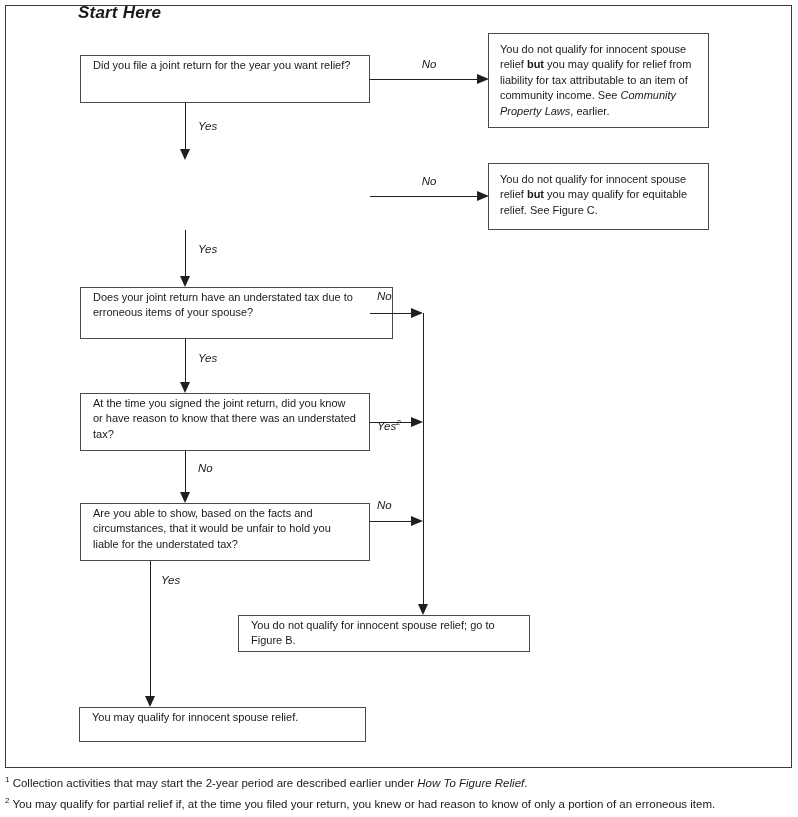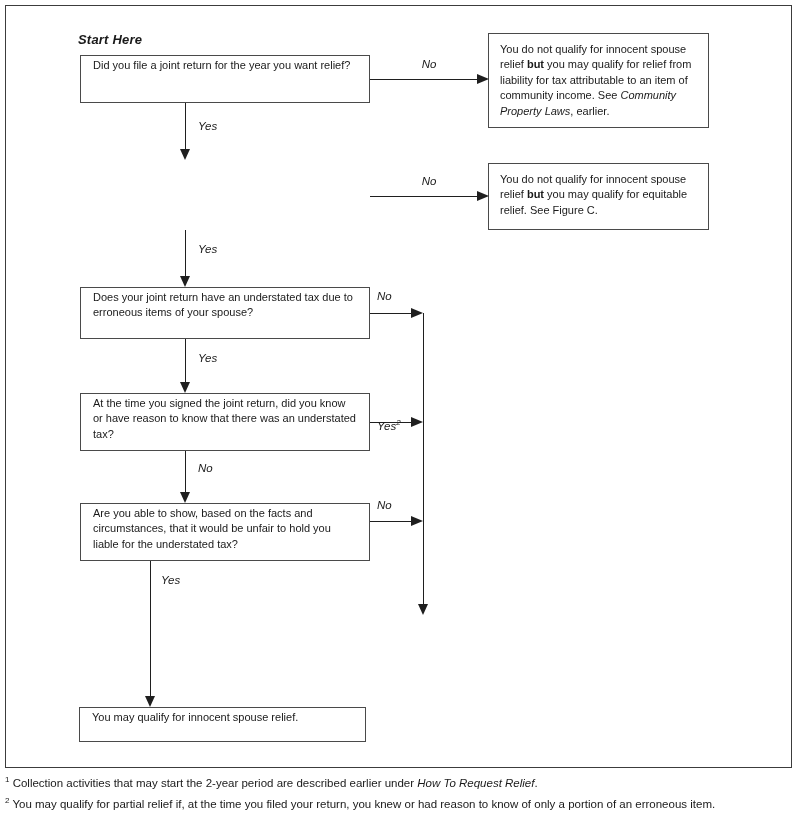--- a/index.html
+++ b/index.html
@@ -16,22 +16,22 @@
     color:var(--text);
     background:var(--background);
     overflow:hidden;
   }
   .outer-frame{
     position:absolute;left:5px;top:5px;width:787px;height:763px;
     border:1px solid #3c3c3c;background:var(--background);
     box-sizing:border-box;
   }
   .chart-title{
-    position:absolute;left:78px;top:32px;
-    font-size:13px;font-weight:bold;font-style:italic;
+    position:absolute;left:78px;top:3px;
+    font-size:17px;font-weight:bold;font-style:italic;
     letter-spacing:.2px;
   }
   .qbox,.rbox{
     position:absolute;box-sizing:border-box;
     border:1px solid var(--border);
     background:var(--background);
     font-size:11px;line-height:1.4;
   }
   .qbox{display:flex;align-items:flex-start;padding:2px 12px;}
   .rbox{padding:8px 11px;}
@@ -70,40 +70,43 @@
 
   <div class="outer-frame"></div>
 
   <div class="chart-title">Start Here</div>
 
   <div class="qbox" style="left:80px;top:55px;width:290px;height:48px">
     <span class="qtext">Did you file a joint return for the year you want relief?</span>
   </div>
 
 
-  <div class="qbox" style="left:80px;top:287px;width:290px;height:52px">
+  <div class="qbox" style="left:80px;top:287px;width:313px;height:52px">
     <span class="qtext">Does your joint return have an understated tax due to erroneous items of your spouse?</span>
   </div>
 
   <div class="qbox" style="left:80px;top:393px;width:290px;height:58px">
     <span class="qtext">At the time you signed the joint return, did you know or have reason to know that there was an understated tax?</span>
   </div>
 
   <div class="qbox" style="left:80px;top:503px;width:290px;height:58px">
     <span class="qtext">Are you able to show, based on the facts and circumstances, that it would be unfair to hold you liable for the understated tax?</span>
   </div>
 
   <div class="rbox" style="left:488px;top:33px;width:221px;height:95px">
     <span class="rtext"><span>You do not qualify for innocent spouse relief </span><b>but</b><span> you may qualify for relief from liability for tax attributable to an item of community income. See </span><i class="inline">Community Property Laws</i><span>, earlier.</span></span>
   </div>
 
   <div class="rbox" style="left:488px;top:163px;width:221px;height:67px">
     <span class="rtext"><span>You do not qualify for innocent spouse relief </span><b>but</b><span> you may qualify for equitable relief. See Figure C.</span></span>
   </div>
 
+  <div class="qbox" style="left:238px;top:615px;width:292px;height:37px">
+    <span class="qtext">You do not qualify for innocent spouse relief; go to Figure B.</span>
+  </div>
 
   <div class="qbox" style="left:79px;top:707px;width:287px;height:35px">
     <span class="qtext">You may qualify for innocent spouse relief.</span>
   </div>
 
   <div class="hline" style="left:370px;top:79px;width:108px"></div>
   <div class="arr-right" style="left:477px;top:74px"></div>
   <div class="edge-label centered" style="left:370px;top:58px;width:118px">No</div>
 
   <div class="vline" style="left:185px;top:103px;height:46px"></div>
@@ -138,17 +141,17 @@
   <div class="edge-label" style="left:198px;top:462px">No</div>
 
   <div class="hline" style="left:370px;top:521px;width:42px"></div>
   <div class="arr-right" style="left:411px;top:516px"></div>
   <div class="edge-label" style="left:377px;top:499px">No</div>
 
   <div class="vline" style="left:150px;top:561px;height:135px"></div>
   <div class="arr-down" style="left:145px;top:696px"></div>
   <div class="edge-label" style="left:161px;top:574px">Yes</div>
 
-  <div class="footnote" style="top:776px"><sup>1</sup><span> Collection activities that may start the 2-year period are described earlier under </span><i class="inline">How To Request Relief</i><span>.</span></div>
+  <div class="footnote" style="top:776px"><sup>1</sup><span> Collection activities that may start the 2-year period are described earlier under </span><i class="inline">How To Figure Relief</i><span>.</span></div>
 
   <div class="footnote" style="top:797px"><sup>2</sup><span> You may qualify for partial relief if, at the time you filed your return, you knew or had reason to know of only a portion of an erroneous item.</span></div>
 
 </div>
 
 </body></html>

